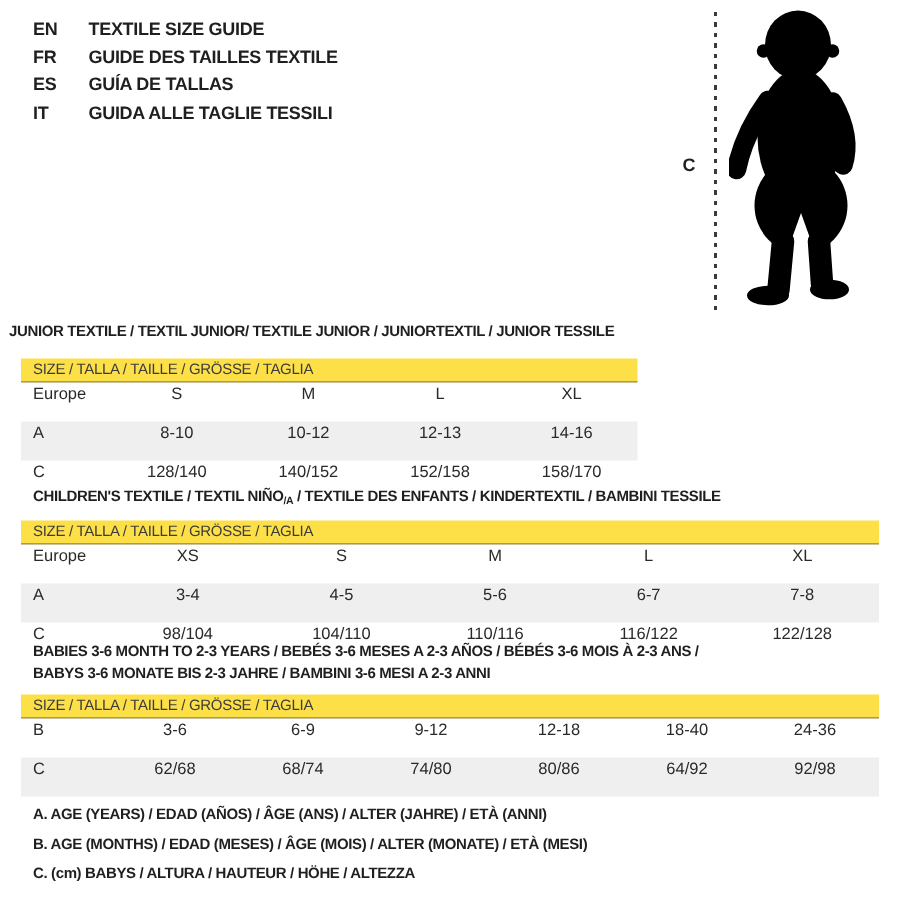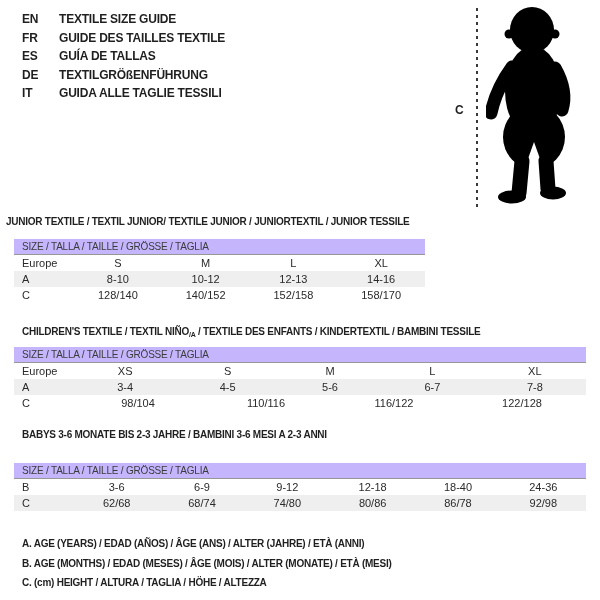--- a/index.html
+++ b/index.html
@@ -28,24 +28,24 @@
   .baby { position: absolute; left: 486px; top: 5px; }
 
   
   .section-title { position: absolute; font-weight: bold; font-size: 10px;
                    letter-spacing: -0.25px; white-space: nowrap; line-height: 12px; }
   .section-title .title-line { display: block; height: 15px; line-height: 15px; }
   .sub { font-size: 7px; vertical-align: -2px; }
 
   
   .size-table { position: absolute; font-size: 11px; color: #2a2a2a; }
-  .size-bar { background: #c4b5fd; border-bottom: 1px solid #979797;
+  .size-bar { background: #fde047; border-bottom: 1px solid #979797;
               height: 16px; line-height: 15px; padding-left: 8px;
               color: #3c3c3c; font-size: 10px; letter-spacing: -0.2px; }
-  .trow { display: flex; height: 16px; line-height: 16px; }
+  .trow { display: flex; height: 26px; line-height: 16px; }
   .trow.shaded { background: #efefef; }
   .tlabel { width: 60px; padding-left: 8px; }
   .tcell { flex: 1; text-align: center; }
 
   
   .legend { position: absolute; left: 22px; top: 534px; }
   .legend-line { font-weight: bold; font-size: 10px; letter-spacing: -0.25px;
                  height: 19.5px; line-height: 19.5px; white-space: nowrap; }
 </style>
 </head>
@@ -58,24 +58,20 @@
       <span class="lang-code">EN</span>
       <span class="lang-label">TEXTILE SIZE GUIDE</span>
     </div>
     <div class="lang-row">
       <span class="lang-code">FR</span>
       <span class="lang-label">GUIDE DES TAILLES TEXTILE</span>
     </div>
     <div class="lang-row">
       <span class="lang-code">ES</span>
       <span class="lang-label">GUÍA DE TALLAS</span>
-    </div>
-    <div class="lang-row">
-      <span class="lang-code">DE</span>
-      <span class="lang-label">TEXTILGRÖßENFÜHRUNG</span>
     </div>
     <div class="lang-row">
       <span class="lang-code">IT</span>
       <span class="lang-label">GUIDA ALLE TAGLIE TESSILI</span>
     </div>
   </div>
 
   <div class="dash-line"></div>
   <div class="measure-c">C</div>
   <svg class="baby" width="104" height="200" viewBox="0 0 104 200" aria-hidden="true">
@@ -149,50 +145,52 @@
         <div class="tlabel">A</div>
         <div class="tcell">3-4</div>
         <div class="tcell">4-5</div>
         <div class="tcell">5-6</div>
         <div class="tcell">6-7</div>
         <div class="tcell">7-8</div>
       </div>
       <div class="trow">
         <div class="tlabel">C</div>
         <div class="tcell">98/104</div>
+        <div class="tcell">104/110</div>
         <div class="tcell">110/116</div>
         <div class="tcell">116/122</div>
         <div class="tcell">122/128</div>
       </div>
     </div>
 
   <div class="section-title" style="left:22px; top:427px;">
+    <span class="title-line">BABIES 3-6 MONTH TO 2-3 YEARS / BEBÉS 3-6 MESES A 2-3 AÑOS / BÉBÉS 3-6 MOIS À 2-3 ANS /</span>
     <span class="title-line">BABYS 3-6 MONATE BIS 2-3 JAHRE / BAMBINI 3-6 MESI A 2-3 ANNI</span>
   </div>
   <div class="size-table" style="left:14px; top:463px; width:572px;">
       <div class="size-bar">SIZE / TALLA / TAILLE / GRÖSSE / TAGLIA</div>
       <div class="trow">
         <div class="tlabel">B</div>
         <div class="tcell">3-6</div>
         <div class="tcell">6-9</div>
         <div class="tcell">9-12</div>
         <div class="tcell">12-18</div>
         <div class="tcell">18-40</div>
         <div class="tcell">24-36</div>
       </div>
       <div class="trow shaded">
         <div class="tlabel">C</div>
         <div class="tcell">62/68</div>
         <div class="tcell">68/74</div>
         <div class="tcell">74/80</div>
         <div class="tcell">80/86</div>
-        <div class="tcell">86/78</div>
+        <div class="tcell">64/92</div>
         <div class="tcell">92/98</div>
       </div>
     </div>
 
   <div class="legend">
     <div class="legend-line">A. AGE (YEARS) / EDAD (AÑOS) / ÂGE (ANS) / ALTER (JAHRE) / ETÀ (ANNI)</div>
     <div class="legend-line">B. AGE (MONTHS) / EDAD (MESES) / ÂGE (MOIS) / ALTER (MONATE) / ETÀ (MESI)</div>
-    <div class="legend-line">C. (cm) HEIGHT / ALTURA / TAGLIA / HÖHE / ALTEZZA</div>
+    <div class="legend-line">C. (cm) BABYS / ALTURA / HAUTEUR / HÖHE / ALTEZZA</div>
   </div>
 
 </div>
 
 </body></html>

